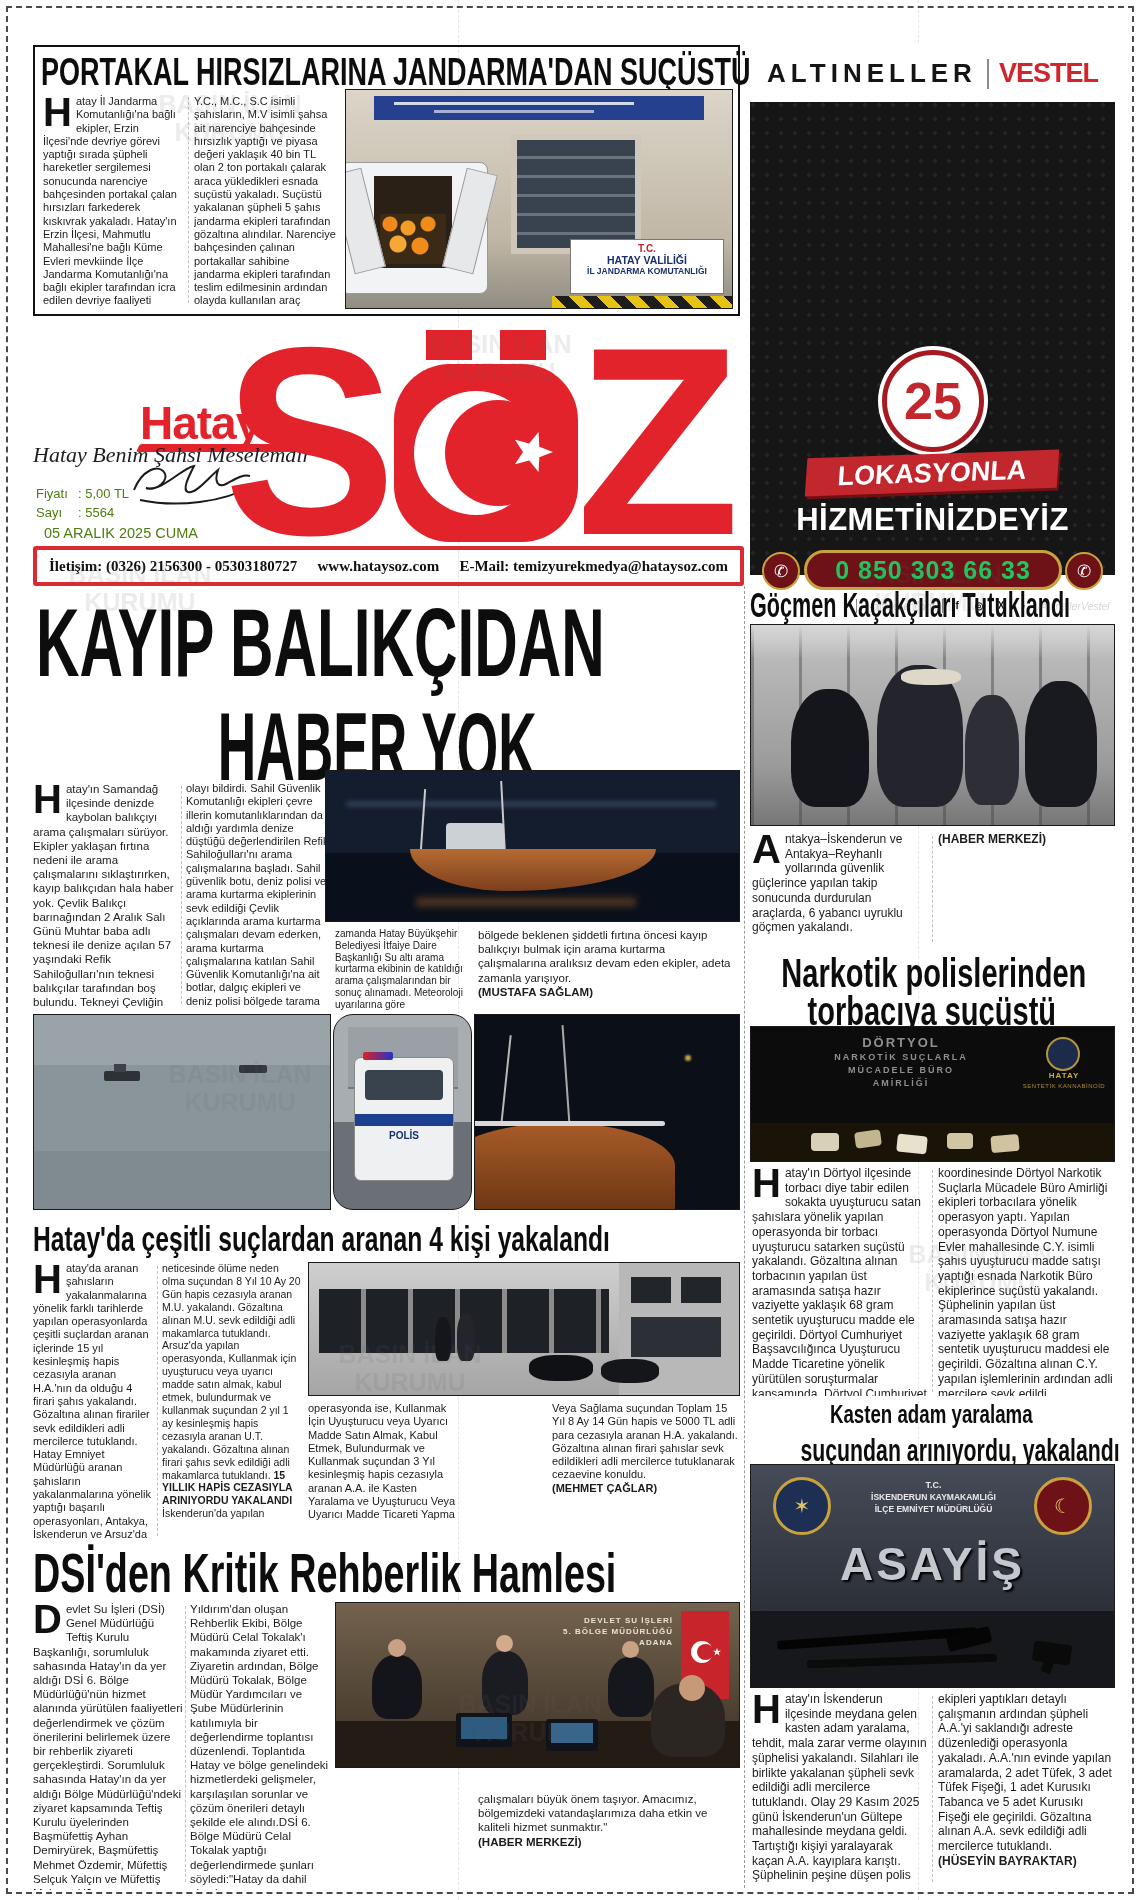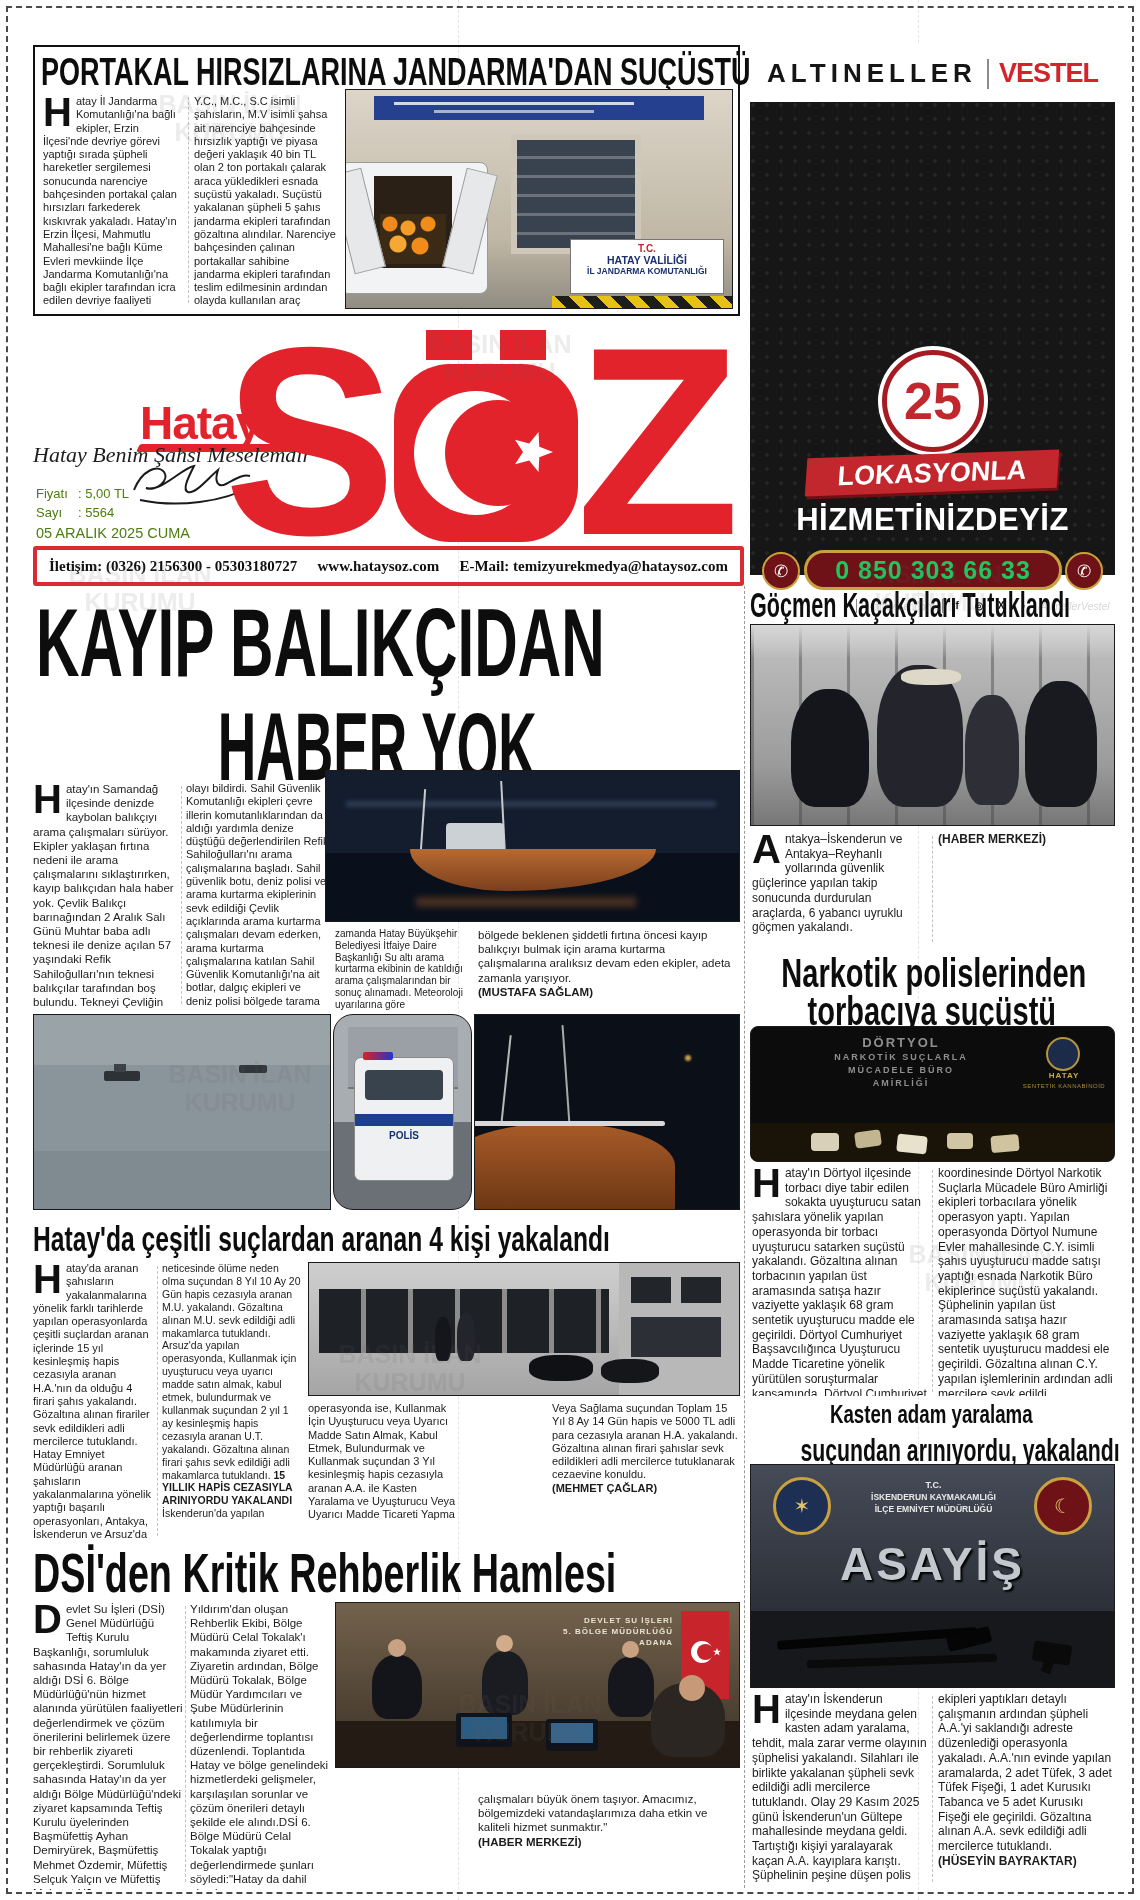--- a/index.html
+++ b/index.html
@@ -109,21 +109,21 @@
     <div class="abs" style="left:140px;top:76px;font-weight:bold;font-size:46px;color:#e3232b;letter-spacing:-1px;">Hatay</div>
     <div class="abs redbar" style="left:138px;top:124px;width:168px;height:8px;transform:skewX(-25deg);border-radius:2px;"></div>
     <div class="abs serif" style="left:33px;top:122px;font-style:italic;font-size:22px;color:#1d1d1d;">Hatay Benim Şahsi Meselemdir</div>
     <svg class="abs" style="left:128px;top:138px;" width="130" height="50" viewBox="0 0 130 50">
       <path d="M6 32 C14 12, 30 6, 36 14 C42 22, 28 34, 18 30 C34 34, 54 10, 66 8 C60 20, 54 32, 60 34 C68 36, 80 20, 90 12 C86 24, 90 30, 98 26 C106 22, 114 16, 122 18" stroke="#1a1a1a" stroke-width="2" fill="none"></path>
       <path d="M12 42 C50 50, 96 44, 124 28" stroke="#1a1a1a" stroke-width="2" fill="none"></path>
     </svg>
     <div class="abs" style="left:36px;top:164px;font-weight:normal;font-size:13px;color:#4d7c0f;line-height:19px;">
       <div><span style="display:inline-block;width:42px;">Fiyatı</span><span>: 5,00 TL</span></div>
       <div><span style="display:inline-block;width:42px;">Sayı</span><span>: 5564</span></div>
-      <div style="font-size:14.5px;margin-top:2px;">05 ARALIK 2025 CUMA</div>
+      <div style="font-size:14.5px;margin-top:2px;margin-left:8px;">05 ARALIK 2025 CUMA</div>
     </div>
     <svg class="abs" style="left:230px;top:10px;" width="512" height="212" viewBox="0 0 512 212">
       <text x="-6" y="204" font-family="Liberation Sans, sans-serif" font-weight="bold" font-size="268" fill="#e3232b" textLength="172" lengthAdjust="spacingAndGlyphs">S</text>
       <rect x="196" y="0" width="46" height="30" fill="#e3232b"></rect>
       <rect x="270" y="0" width="46" height="30" fill="#e3232b"></rect>
       <rect x="164" y="34" width="184" height="178" rx="56" fill="#e3232b"></rect>
       <circle cx="246" cy="123" r="62" fill="#ffffff"></circle>
       <circle cx="268" cy="123" r="53" fill="#e3232b"></circle>
       <polygon points="323,122 309.3,116.7 308.5,102 299.2,113.4 285,109.7 293,122 285,134.3 299.2,130.6 308.5,142 309.3,127.3" fill="#ffffff"></polygon>
       <text x="346" y="204" font-family="Liberation Sans, sans-serif" font-weight="bold" font-size="268" fill="#e3232b" textLength="164" lengthAdjust="spacingAndGlyphs">Z</text>
@@ -236,21 +236,21 @@
     <div class="fig" style="left:214px;top:70px;width:54px;height:110px;background:#2d2e36;"></div>
     <div class="fig" style="left:274px;top:56px;width:72px;height:126px;background:#191a20;"></div>
     <div class="abs" style="left:150px;top:44px;width:60px;height:16px;background:#ddd8c8;border-radius:40%;"></div>
   </div>
   <div class="abs bt sbt" style="left:752px;top:832px;width:176px;height:114px;"><span class="dc">A</span><span>ntakya–İskenderun ve Antakya–Reyhanlı yollarında güvenlik güçlerince yapılan takip sonucunda durdurulan araçlarda, 6 yabancı uyruklu göçmen yakalandı.</span></div>
   <div class="vsep" style="left:932px;top:836px;height:106px;"></div>
   <div class="abs bt sbt" style="left:938px;top:832px;width:176px;height:114px;"><span class="by">(HABER MERKEZİ)</span></div>
 
   <div class="hl ctr" style="left:750px;top:950px;width:363px;font-size:35px;"><span class="cxc" style="transform:scale(.83,1.15);">Narkotik polislerinden</span></div>
   <div class="hl ctr" style="left:750px;top:988px;width:363px;font-size:35px;"><span class="cxc" style="transform:scale(.83,1.15);">torbacıya suçüstü</span></div>
-  <div class="photo" style="left:750px;top:1026px;width:363px;height:134px;background:#0c0c0c;border-radius:8px;">
+  <div class="photo" style="left:750px;top:1026px;width:363px;height:134px;background:#0c0c0c;">
     <div class="abs ctr" style="left:40px;top:8px;width:220px;color:#8f8f8f;font-weight:bold;letter-spacing:2px;">
       <div style="font-size:13px;line-height:16px;">DÖRTYOL</div>
       <div style="font-size:9px;line-height:13px;">NARKOTİK SUÇLARLA</div>
       <div style="font-size:9px;line-height:13px;">MÜCADELE BÜRO</div>
       <div style="font-size:9px;line-height:13px;">AMİRLİĞİ</div>
     </div>
     <div class="abs" style="right:34px;top:10px;width:30px;height:30px;border-radius:50%;border:2px solid #b3953f;background:#1c2b4a;"></div>
     <div class="abs ctr" style="right:10px;top:44px;width:80px;color:#caa84a;font-weight:bold;font-size:8px;letter-spacing:1px;">HATAY</div>
     <div class="abs ctr" style="right:4px;top:56px;width:92px;color:#a8893c;font-size:6px;letter-spacing:.5px;">SENTETİK KANNABİNOİD</div>
     <div class="abs" style="left:0;bottom:0;width:363px;height:38px;background:#191308;"></div>

